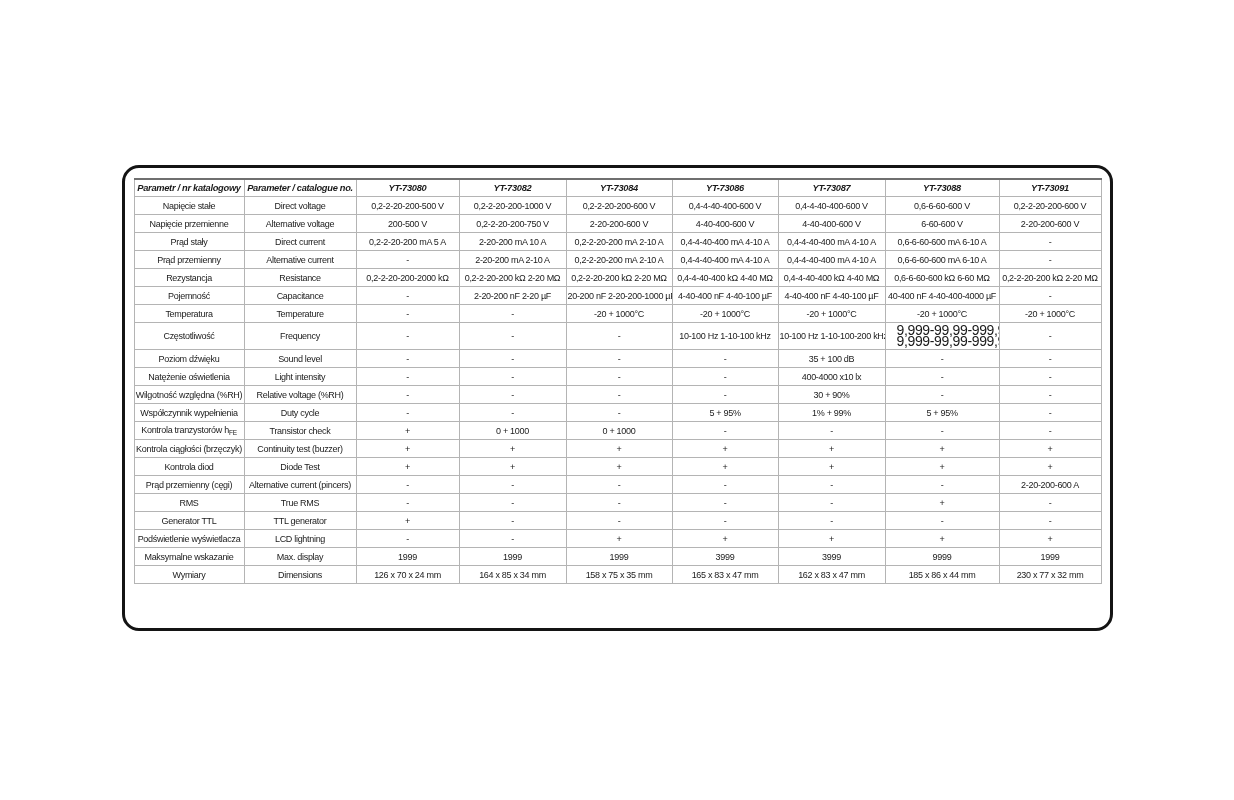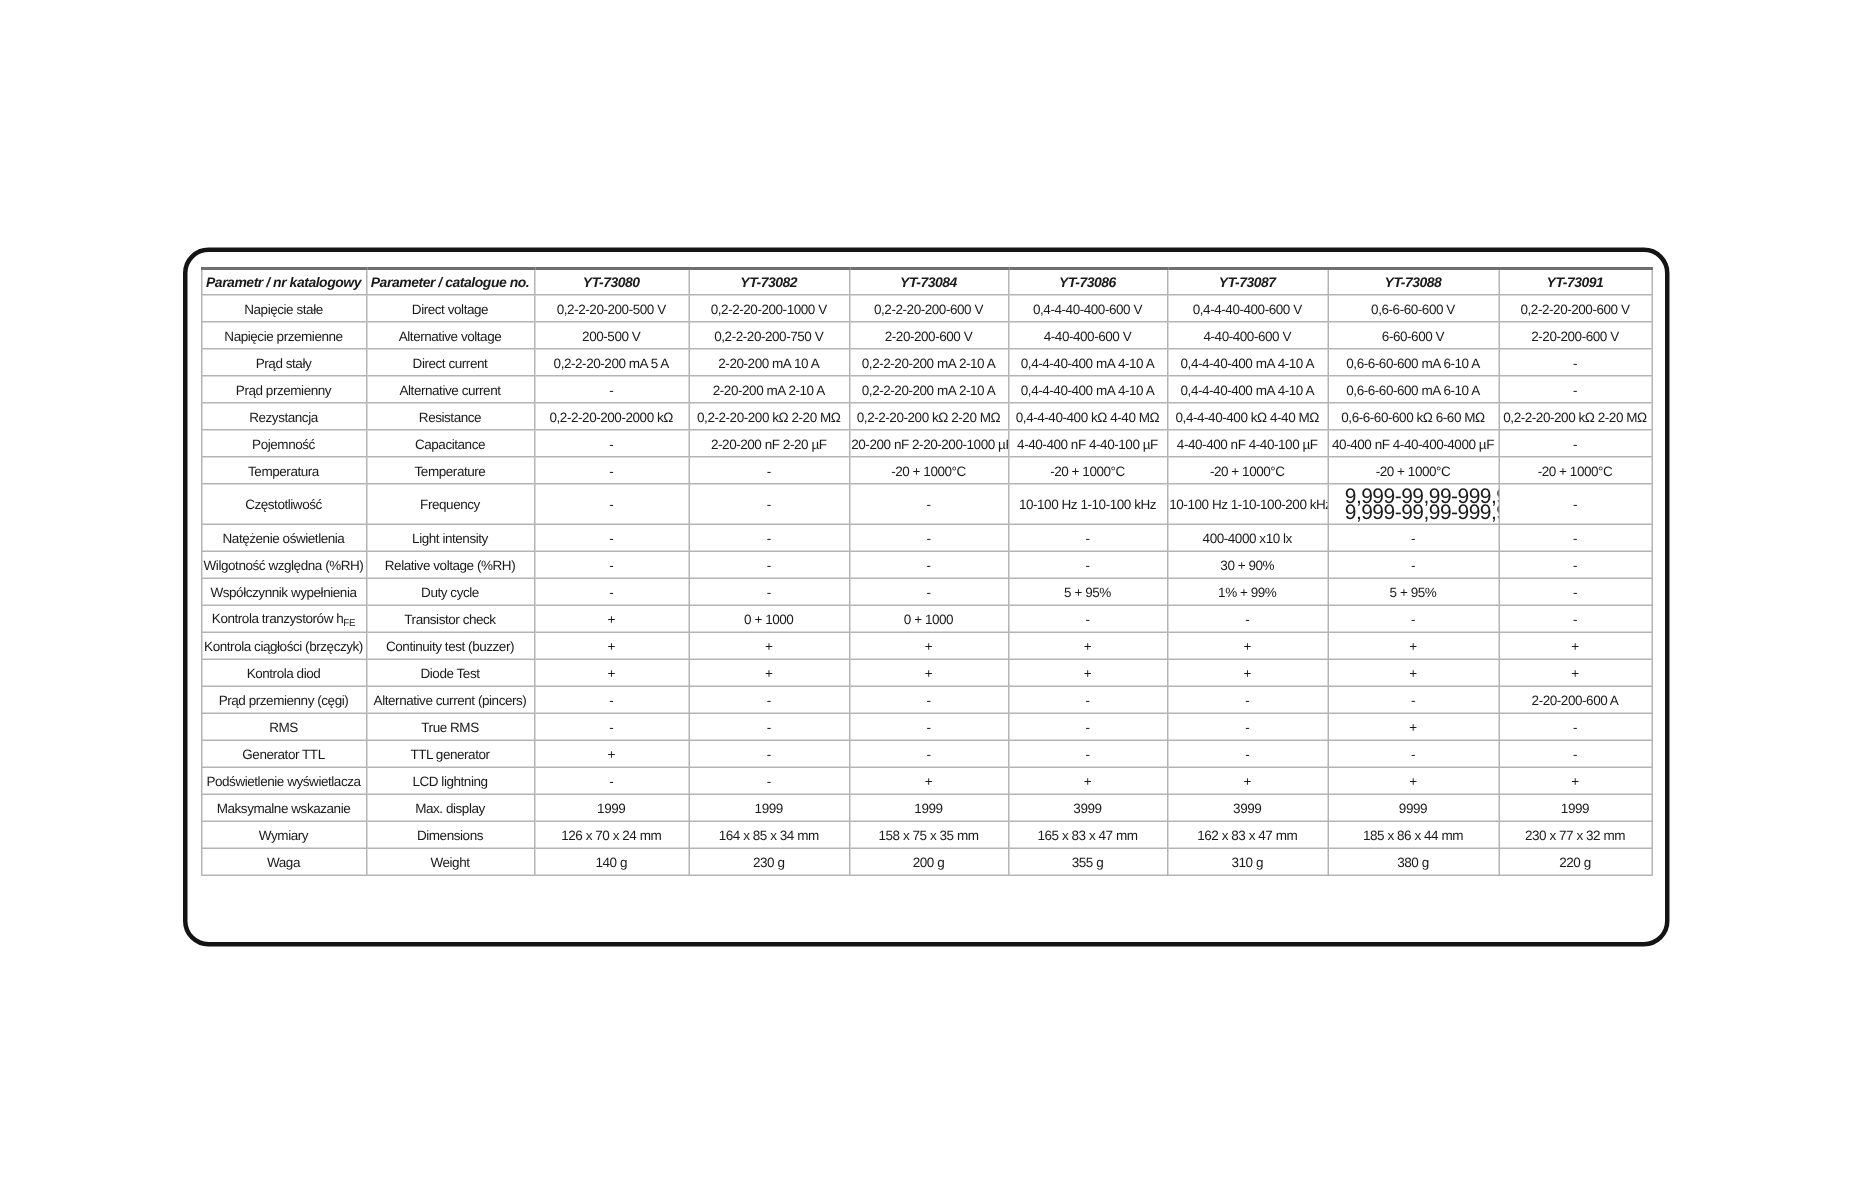--- a/index.html
+++ b/index.html
@@ -182,20 +182,31 @@
           <td>-</td>
           <td>10-100 Hz 1-10-100 kHz</td>
           <td>10-100 Hz 1-10-100-200 kHz</td>
           <td class="multiline">
             <div>9,999-99,99-999,9 Hz</div>
             <div>9,999-99,99-999,9-9999 kHz</div>
           </td>
           <td>-</td>
         </tr>
         <tr>
+          <td class="lbl">Poziom dźwięku</td>
+          <td class="lbl">Sound level</td>
+          <td>-</td>
+          <td>-</td>
+          <td>-</td>
+          <td>-</td>
+          <td>35 + 100 dB</td>
+          <td>-</td>
+          <td>-</td>
+        </tr>
+        <tr>
           <td class="lbl">Natężenie oświetlenia</td>
           <td class="lbl">Light intensity</td>
           <td>-</td>
           <td>-</td>
           <td>-</td>
           <td>-</td>
           <td>400-4000 x10 lx</td>
           <td>-</td>
           <td>-</td>
         </tr>
@@ -313,26 +324,15 @@
           <td class="lbl">Wymiary</td>
           <td class="lbl">Dimensions</td>
           <td>126 x 70 x 24 mm</td>
           <td>164 x 85 x 34 mm</td>
           <td>158 x 75 x 35 mm</td>
           <td>165 x 83 x 47 mm</td>
           <td>162 x 83 x 47 mm</td>
           <td>185 x 86 x 44 mm</td>
           <td>230 x 77 x 32 mm</td>
         </tr>
-        <tr>
-          <td class="lbl">Waga</td>
-          <td class="lbl">Weight</td>
-          <td>140 g</td>
-          <td>230 g</td>
-          <td>200 g</td>
-          <td>355 g</td>
-          <td>310 g</td>
-          <td>380 g</td>
-          <td>220 g</td>
-        </tr>
       </tbody>
   </table>
 </div>
 
 </body></html>

